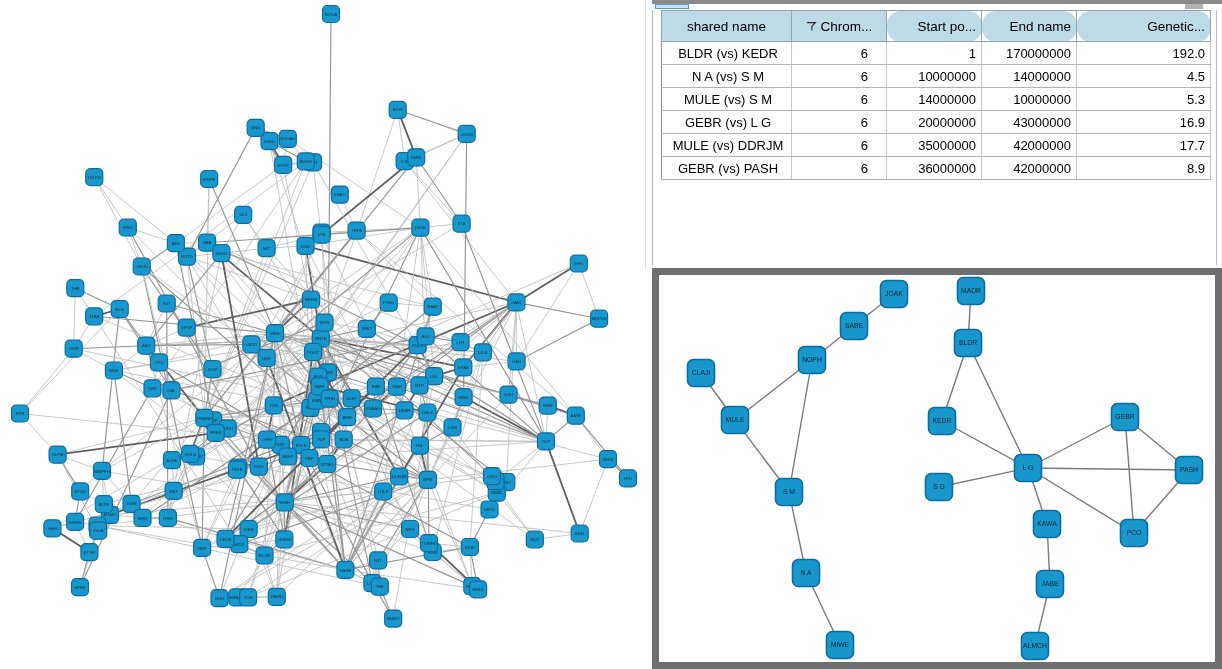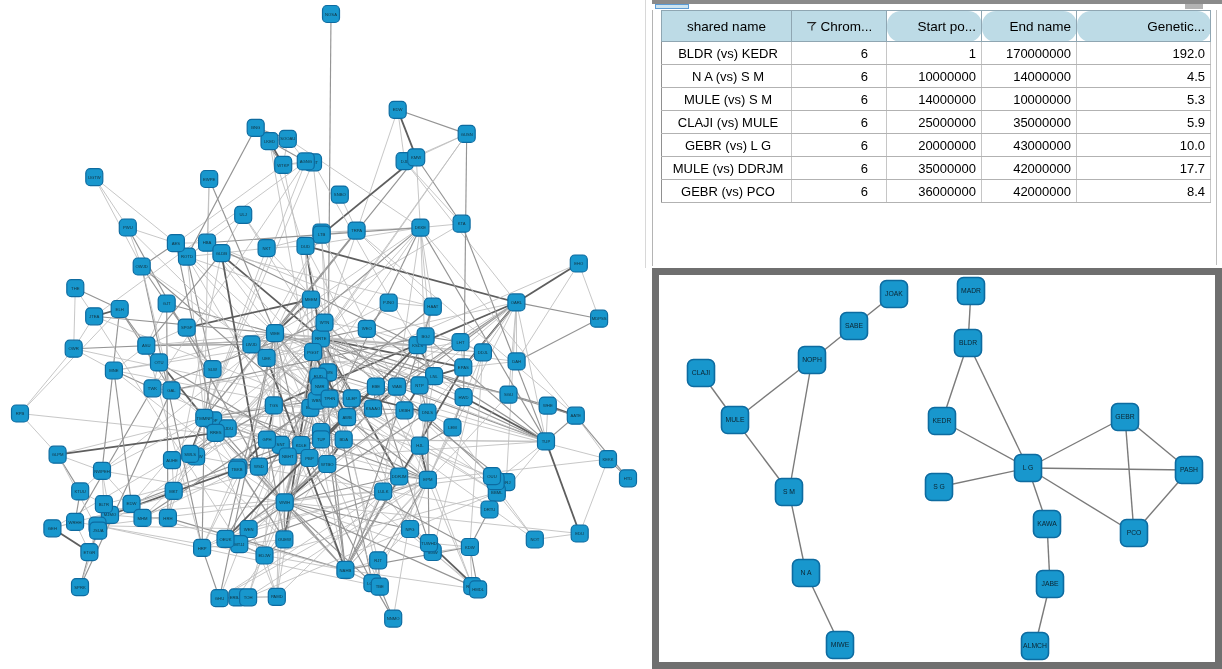--- a/index.html
+++ b/index.html
@@ -1306,46 +1306,39 @@
             <td class="a-r">4.5</td>
           </tr>
           <tr>
             <td class="a-l">MULE (vs) S M</td>
             <td class="a-r pad-big">6</td>
             <td class="a-r">14000000</td>
             <td class="a-r">10000000</td>
             <td class="a-r">5.3</td>
           </tr>
           <tr>
-            <td class="a-l">CLAJI (vs) MULE</td>
-            <td class="a-r pad-big">6</td>
-            <td class="a-r">25000000</td>
-            <td class="a-r">35000000</td>
-            <td class="a-r">5.9</td>
-          </tr>
-          <tr>
             <td class="a-l">GEBR (vs) L G</td>
             <td class="a-r pad-big">6</td>
             <td class="a-r">20000000</td>
             <td class="a-r">43000000</td>
-            <td class="a-r">10.0</td>
+            <td class="a-r">16.9</td>
           </tr>
           <tr>
             <td class="a-l">MULE (vs) DDRJM</td>
             <td class="a-r pad-big">6</td>
             <td class="a-r">35000000</td>
             <td class="a-r">42000000</td>
             <td class="a-r">17.7</td>
           </tr>
           <tr>
-            <td class="a-l">GEBR (vs) PCO</td>
+            <td class="a-l">GEBR (vs) PASH</td>
             <td class="a-r pad-big">6</td>
             <td class="a-r">36000000</td>
             <td class="a-r">42000000</td>
-            <td class="a-r">8.4</td>
+            <td class="a-r">8.9</td>
           </tr>
         </tbody>
     </table>
     <div id="right-hairline"></div>
 
     <div id="net-panel">
       <svg id="sub-svg" viewBox="0 0 556 387">
           <line x1="235" y1="19" x2="195" y2="51" stroke="#7a7a7a" stroke-width="1.4"></line>
           <line x1="195" y1="51" x2="153" y2="85" stroke="#7a7a7a" stroke-width="1.4"></line>
           <line x1="153" y1="85" x2="76" y2="145" stroke="#7a7a7a" stroke-width="1.4"></line>

